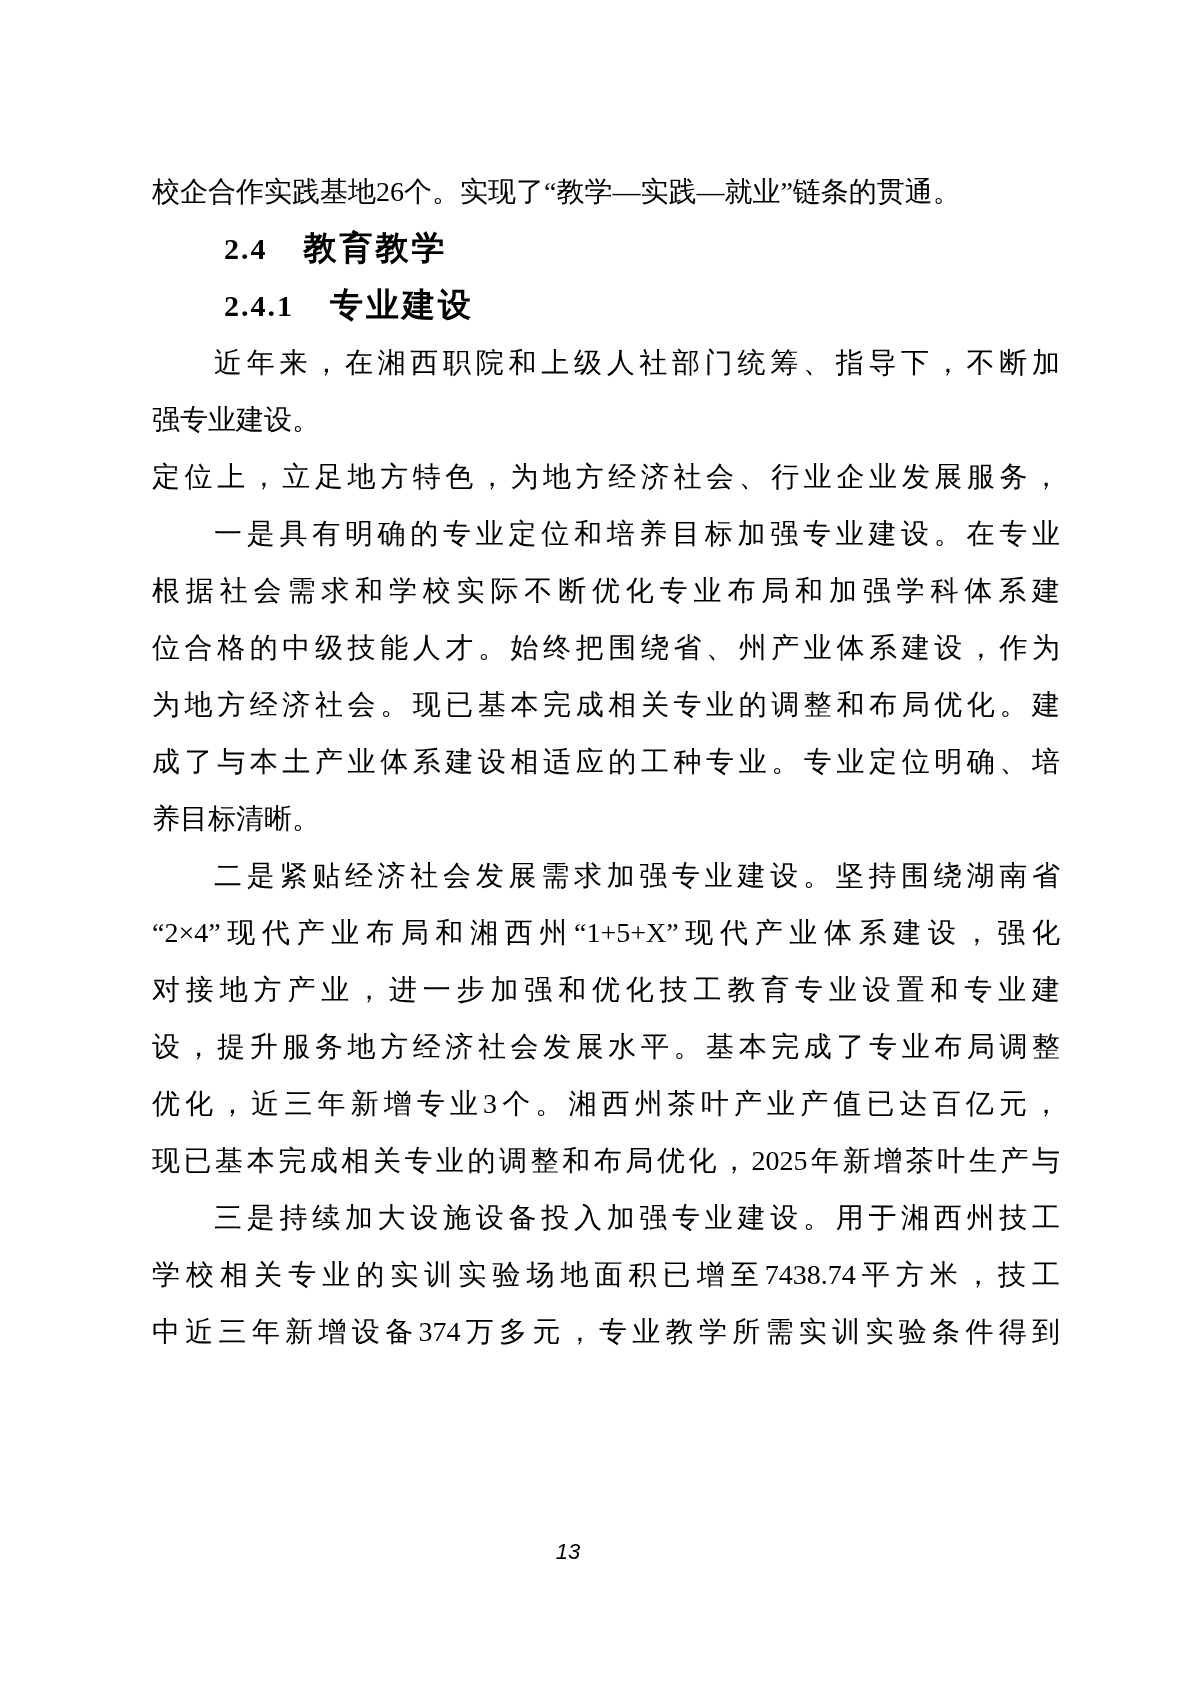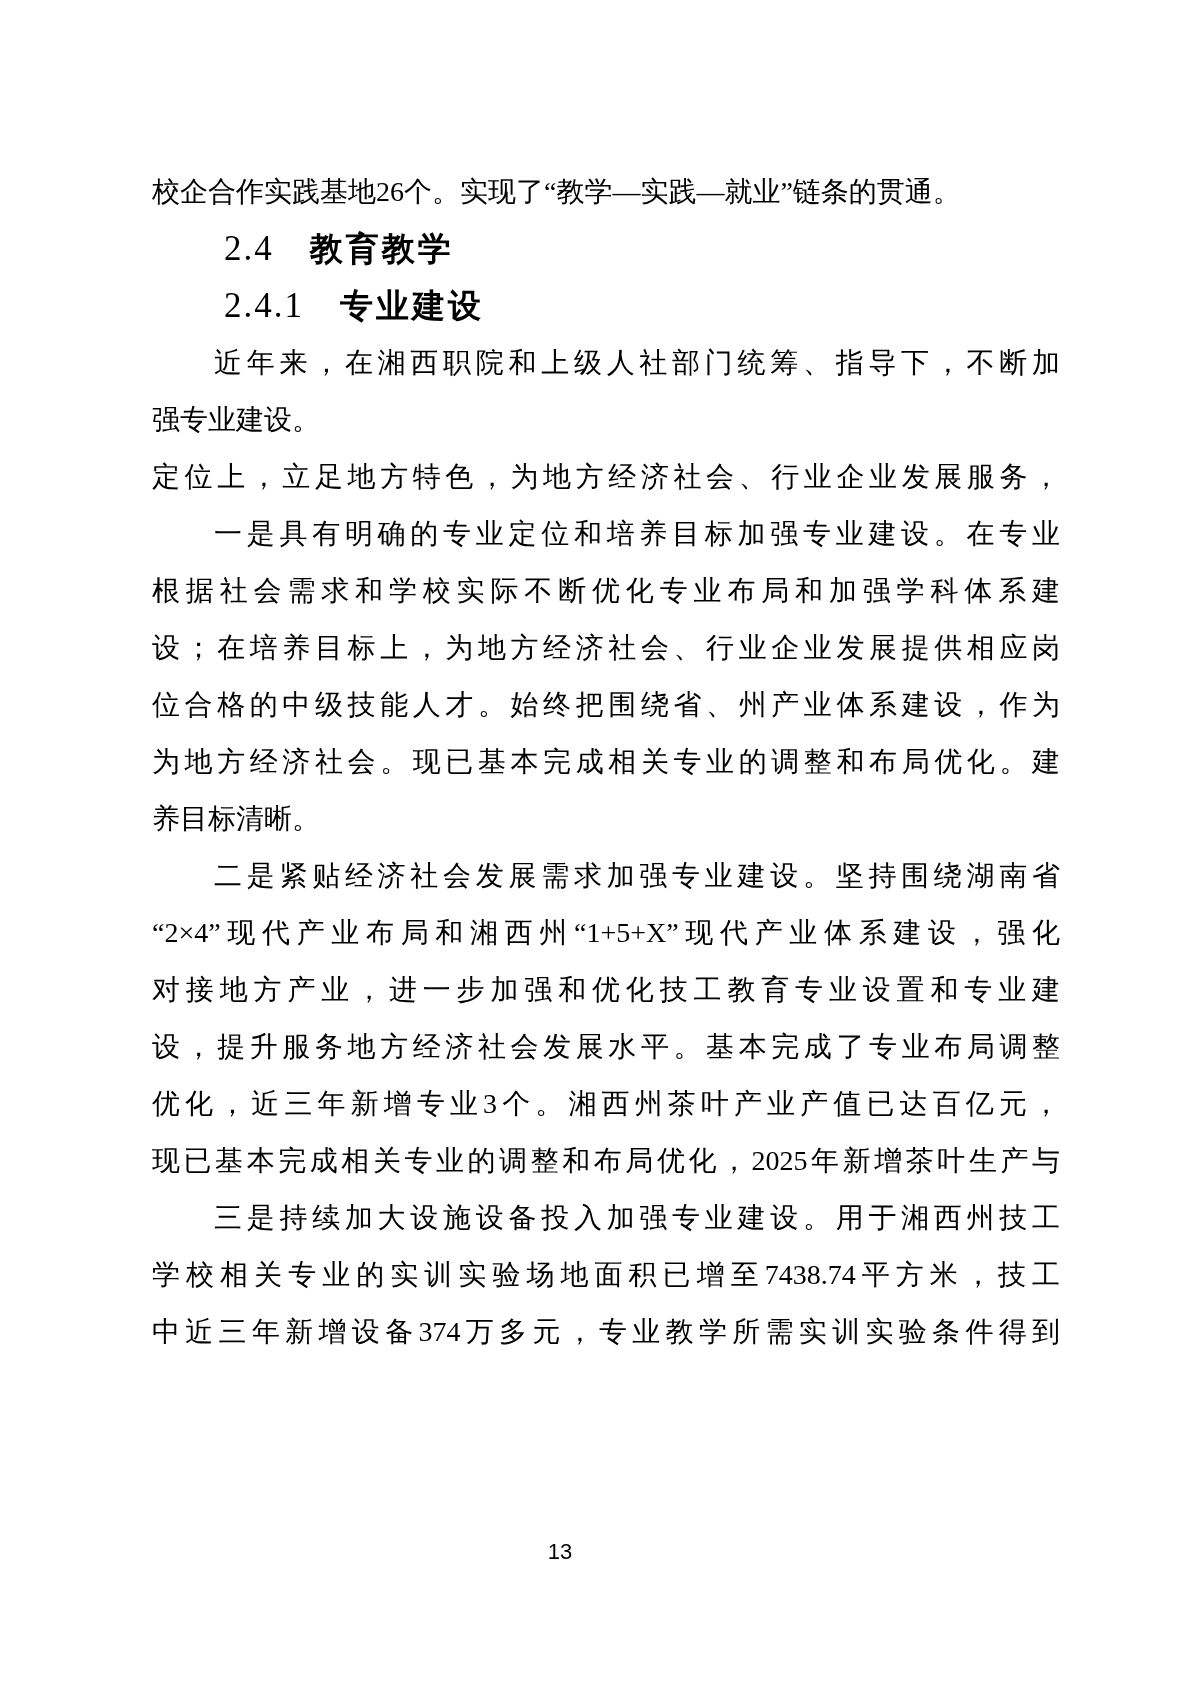--- a/index.html
+++ b/index.html
@@ -38,59 +38,60 @@
     padding-left: 62px;
   }
   .heading {
     height: 57px;
     line-height: 57px;
     padding-left: 72px;
     font-weight: 700;
   }
   .heading .num {
     font-family: "Liberation Serif", "DejaVu Serif", serif;
-    font-size: 35px;
-    font-weight: 400;
+    font-size: 30px;
+    font-weight: 700;
     letter-spacing: 2px;
     margin-top: 36px;
   }
   .heading .title {
     font-size: 33px;
     font-weight: 700;
     margin-left: 36px;
     letter-spacing: 3px;
   }
   .page-number {
     position: absolute;
     top: 1538px;
-    left: 0;
+    left: 8px;
     width: 100%;
     text-align: center;
     font-size: 22px;
     line-height: 28px;
     font-family: "Liberation Sans", "DejaVu Sans", sans-serif;
     color: #000000;
+    font-style: italic;
   }
 </style>
 </head>
 <body>
 
 <div class="page">
   <main class="doc">
       <div class="line">校企合作实践基地26个。实现了“教学—实践—就业”链条的贯通。</div>
       <div class="line heading"><span class="num">2.4</span><span class="title">教育教学</span></div>
       <div class="line heading"><span class="num">2.4.1</span><span class="title">专业建设</span></div>
       <div class="line indent stretch">近年来，在湘西职院和上级人社部门统筹、指导下，不断加</div>
       <div class="line">强专业建设。</div>
       <div class="line stretch">定位上，立足地方特色，为地方经济社会、行业企业发展服务，</div>
       <div class="line indent stretch">一是具有明确的专业定位和培养目标加强专业建设。在专业</div>
       <div class="line stretch">根据社会需求和学校实际不断优化专业布局和加强学科体系建</div>
-      <div class="line stretch">设；在培养目标上，为地方经济社会、行业企业发展提供相应岗</div>
       <div class="line stretch">位合格的中级技能人才。始终把围绕省、州产业体系建设，作为</div>
       <div class="line stretch">为地方经济社会。现已基本完成相关专业的调整和布局优化。建</div>
+      <div class="line stretch">成了与本土产业体系建设相适应的工种专业。专业定位明确、培</div>
       <div class="line">养目标清晰。</div>
       <div class="line indent stretch">二是紧贴经济社会发展需求加强专业建设。坚持围绕湖南省</div>
       <div class="line stretch">“2×4”现代产业布局和湘西州“1+5+X”现代产业体系建设，强化</div>
       <div class="line stretch">对接地方产业，进一步加强和优化技工教育专业设置和专业建</div>
       <div class="line stretch">设，提升服务地方经济社会发展水平。基本完成了专业布局调整</div>
       <div class="line stretch">优化，近三年新增专业3个。湘西州茶叶产业产值已达百亿元，</div>
       <div class="line stretch">现已基本完成相关专业的调整和布局优化，2025年新增茶叶生产与</div>
       <div class="line indent stretch">三是持续加大设施设备投入加强专业建设。用于湘西州技工</div>
       <div class="line stretch">学校相关专业的实训实验场地面积已增至7438.74平方米，技工</div>
       <div class="line stretch">中近三年新增设备374万多元，专业教学所需实训实验条件得到</div>

